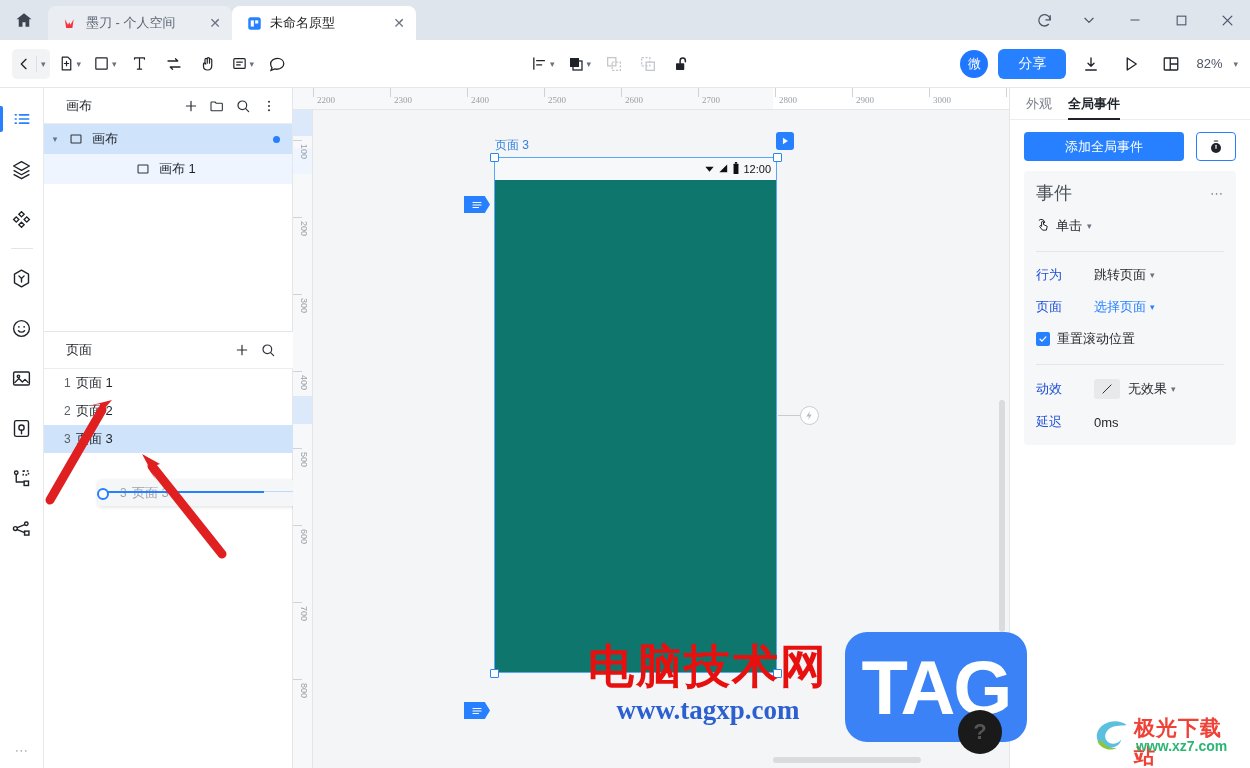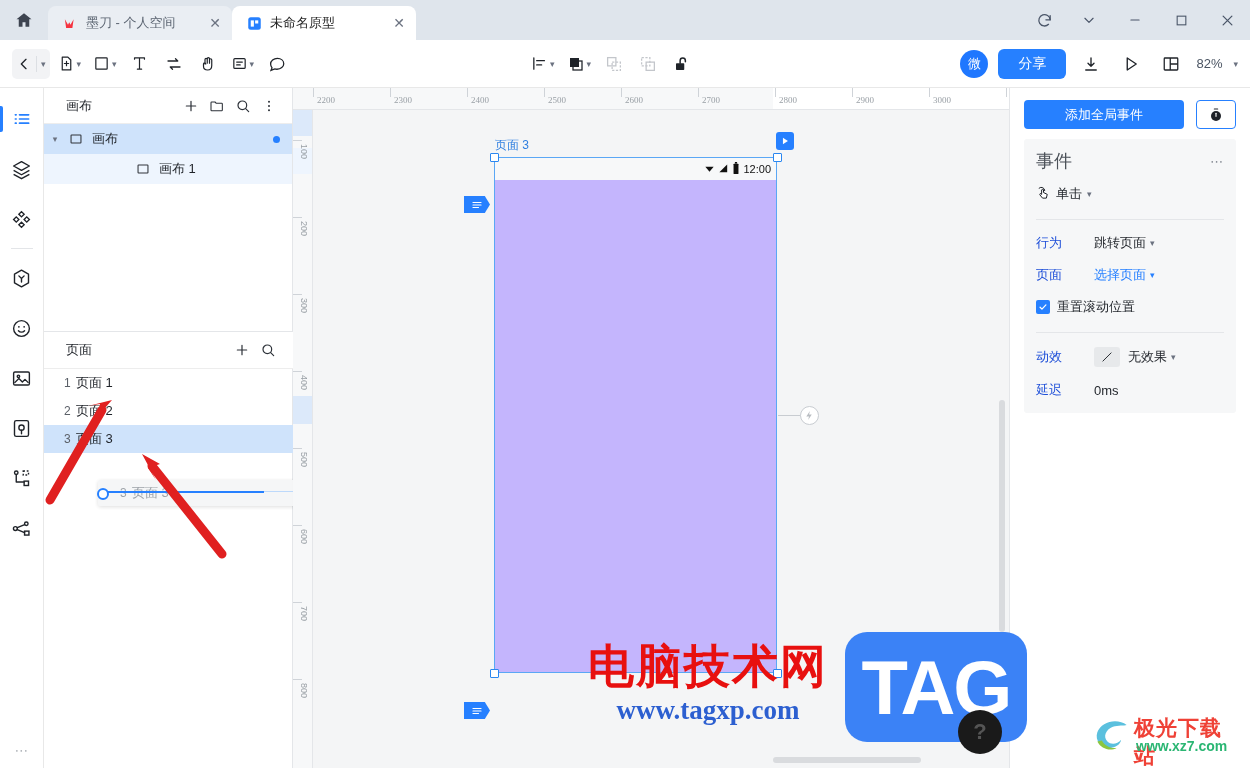--- a/index.html
+++ b/index.html
@@ -157,21 +157,21 @@
     border-right:1px solid #e4e6e9; overflow:hidden;
   }
   .ruler-v .hl{ position:absolute; left:0; width:20px; background:#fff; }
   .vtick{ position:absolute; left:0; height:1px; background:#cfd3d8; }
   .vlabel{ position:absolute; left:6px; font-size:9px; color:#9aa0a6;
     writing-mode:vertical-rl; text-orientation:mixed; letter-spacing:0px;}
   .board{
     position:absolute; left:20px; top:22px; width:696px; height:658px; overflow:hidden; background:#f4f5f6;
   }
   .artboard{
-    position:absolute; left:181px; top:47px; width:283px; height:516px; background:#c4b5fd;
+    position:absolute; left:181px; top:47px; width:283px; height:516px; background:#0f766e;
     border:1px solid #5aa7f5;
   }
   .ab-label{ position:absolute; left:182px; top:27px; font-size:12px; color:#2f7fe0; }
   .ab-play{
     position:absolute; left:463px; top:22px; width:18px; height:18px; background:#2680ff;
     border-radius:3px; display:flex; align-items:center; justify-content:center; cursor:pointer;
   }
   .statusbar{
     position:absolute; left:0; top:0; width:281px; height:22px; background:#f7f8f9;
     display:flex; align-items:center; justify-content:flex-end; gap:3px; padding-right:5px;
@@ -693,20 +693,24 @@
             <path d="M13 2L5 14h6l-2 8 8-12h-6z"></path>
           </svg>
       </div>
 
       <div class="vscroll"></div>
       <div class="hscroll"></div>
     </div>
   </div>
 
   <div class="rpanel">
+    <div class="rtabs">
+      <div class="rtab">外观</div>
+      <div class="rtab active">全局事件</div>
+    </div>
 
     <div class="r-actions">
       <div class="add-evt">添加全局事件</div>
       <div class="timer-btn">
         <svg width="16" height="16" viewBox="0 0 24 24" fill="none" stroke="#1f2329" stroke-width="1.7">
             <circle cx="12" cy="13.5" r="7.5" fill="#1f2329" stroke="none"></circle>
             <path d="M9.5 3h5" stroke-linecap="round"></path>
             <path d="M12 9.5v4.5" stroke="#fff" stroke-linecap="round"></path>
           </svg>
       </div>

